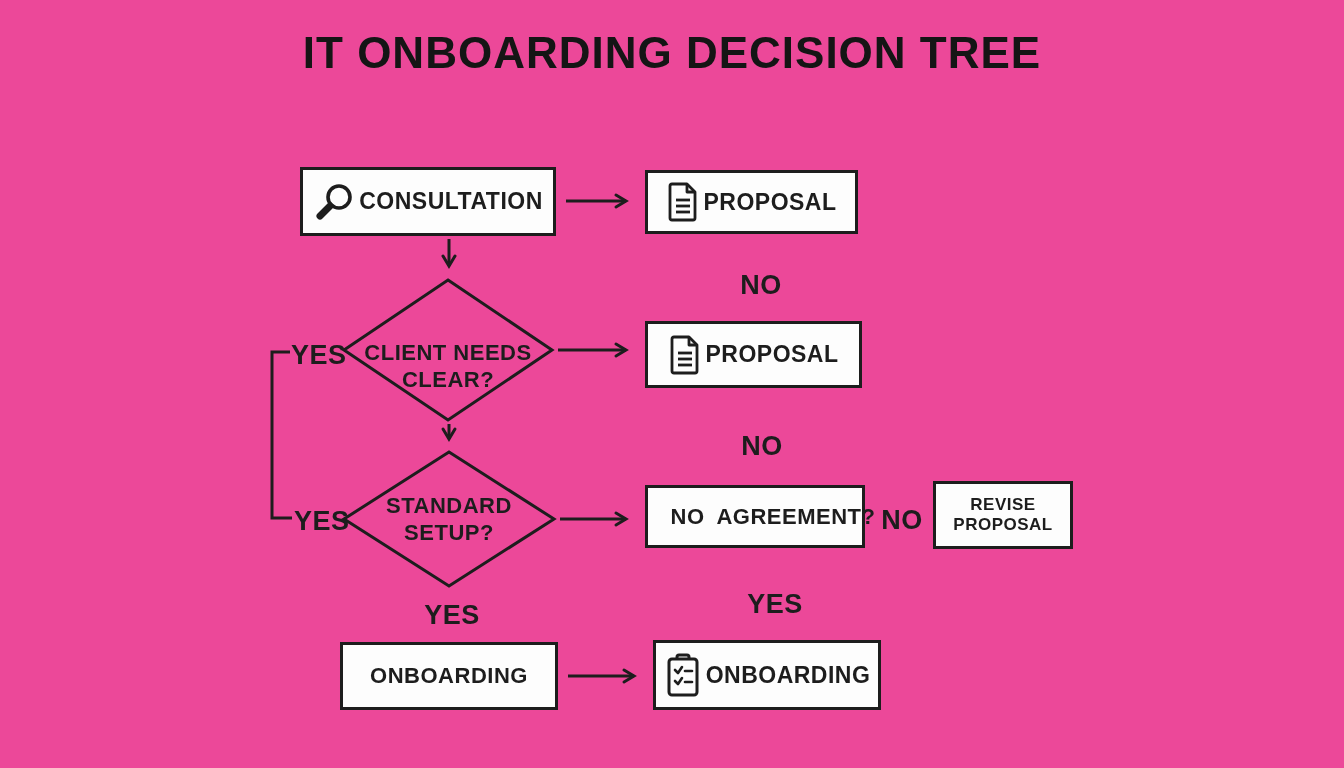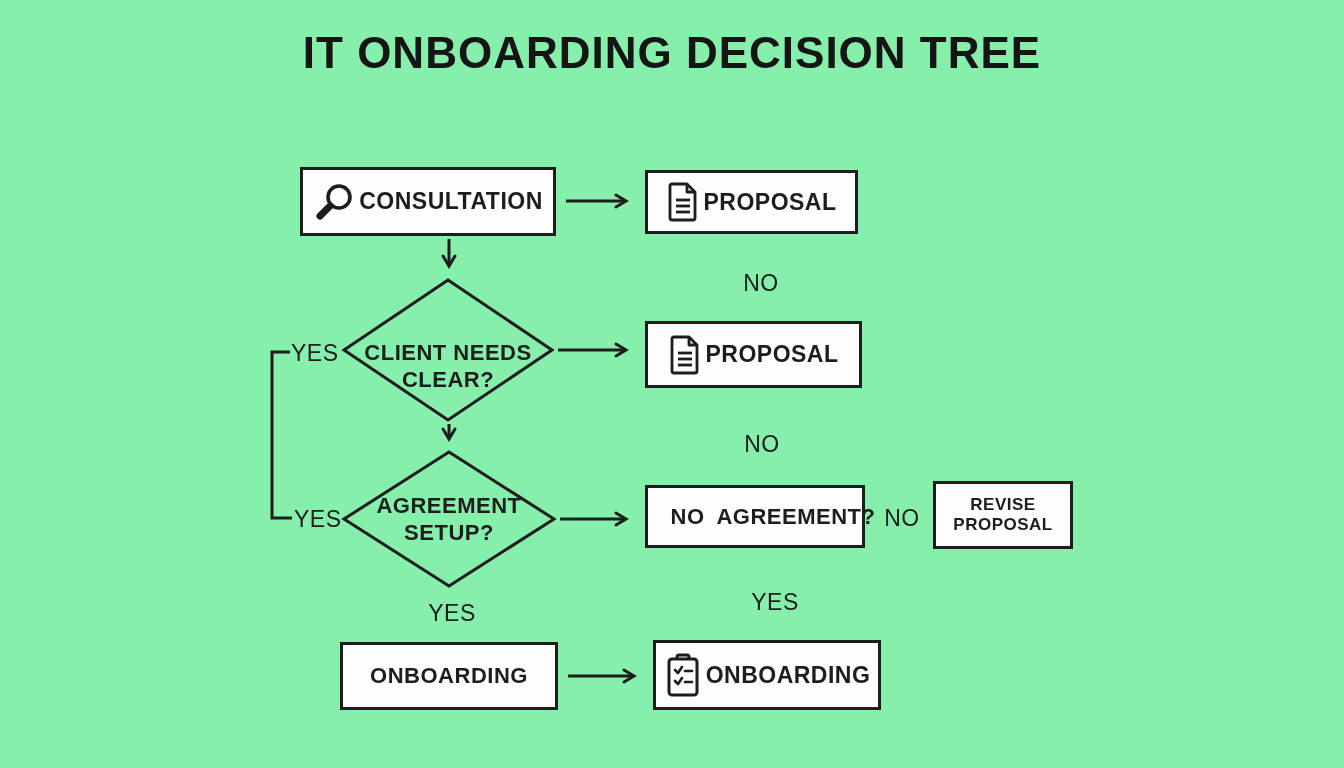--- a/index.html
+++ b/index.html
@@ -1,20 +1,20 @@
 <!DOCTYPE html>
 <html><head>
 <meta charset="utf-8">
 <style>
   html, body { margin: 0; padding: 0; background: #ffffff; }
   .canvas {
     position: relative;
     width: 1344px;
     height: 768px;
-    background: #86efac;
+    background: #ec4899;
     font-family: "Liberation Sans", sans-serif;
     color: #1d1d1d;
     overflow: hidden;
   }
   .title {
     position: absolute;
     left: 0; right: 0; top: 28px;
     text-align: center;
     font-size: 44px;
     font-weight: bold;
@@ -75,22 +75,22 @@
     font-weight: bold;
     font-size: 22px;
     line-height: 1.25;
     letter-spacing: 0.5px;
   }
   .dl-client  { left: 348px; top: 336px; width: 200px; height: 60px; }
   .dl-setup   { left: 359px; top: 489px; width: 180px; height: 60px; }
 
   .edge-label {
     position: absolute;
-    font-weight: normal;
-    font-size: 23px;
+    font-weight: bold;
+    font-size: 27px;
     letter-spacing: 0.5px;
     white-space: nowrap;
   }
   .el-yes-client { left: 291px; top: 340px; }
   .el-yes-setup  { left: 294px; top: 506px; }
   .el-no-proposal  { left: 731px; top: 270px; width: 60px; text-align: center; }
   .el-no-agreement { left: 732px; top: 431px; width: 60px; text-align: center; }
   .el-no-revise    { left: 872px; top: 505px; width: 60px; text-align: center; }
   .el-yes-setup-bottom { left: 420px; top: 600px; width: 64px; text-align: center; }
   .el-yes-agreement    { left: 743px; top: 589px; width: 64px; text-align: center; }
@@ -150,21 +150,21 @@
         <path d="M4,4 Q4,2 6,2 H21 L29,10 V36 Q29,38 27,38 H6 Q4,38 4,36 Z" stroke-width="2.8" stroke-linejoin="round"></path>
         <path d="M21,2 V10 H29" stroke-width="2.8" stroke-linejoin="round"></path>
         <line x1="10" y1="18" x2="24" y2="18" stroke-width="2.8"></line>
         <line x1="10" y1="24" x2="24" y2="24" stroke-width="2.8"></line>
         <line x1="10" y1="30" x2="24" y2="30" stroke-width="2.8"></line>
       </svg>
     </span>
     <span class="label">PROPOSAL</span>
   </div>
 
-  <div class="diamond-label dl-setup">AGREEMENT SETUP?</div>
+  <div class="diamond-label dl-setup">STANDARD SETUP?</div>
 
   <div class="node box-agreement">
     <span class="label">NO AGREEMENT?</span>
   </div>
 
   <div class="node box-revise">
     <span class="label">REVISE PROPOSAL</span>
   </div>
 
   <div class="node box-onboarding-left">

